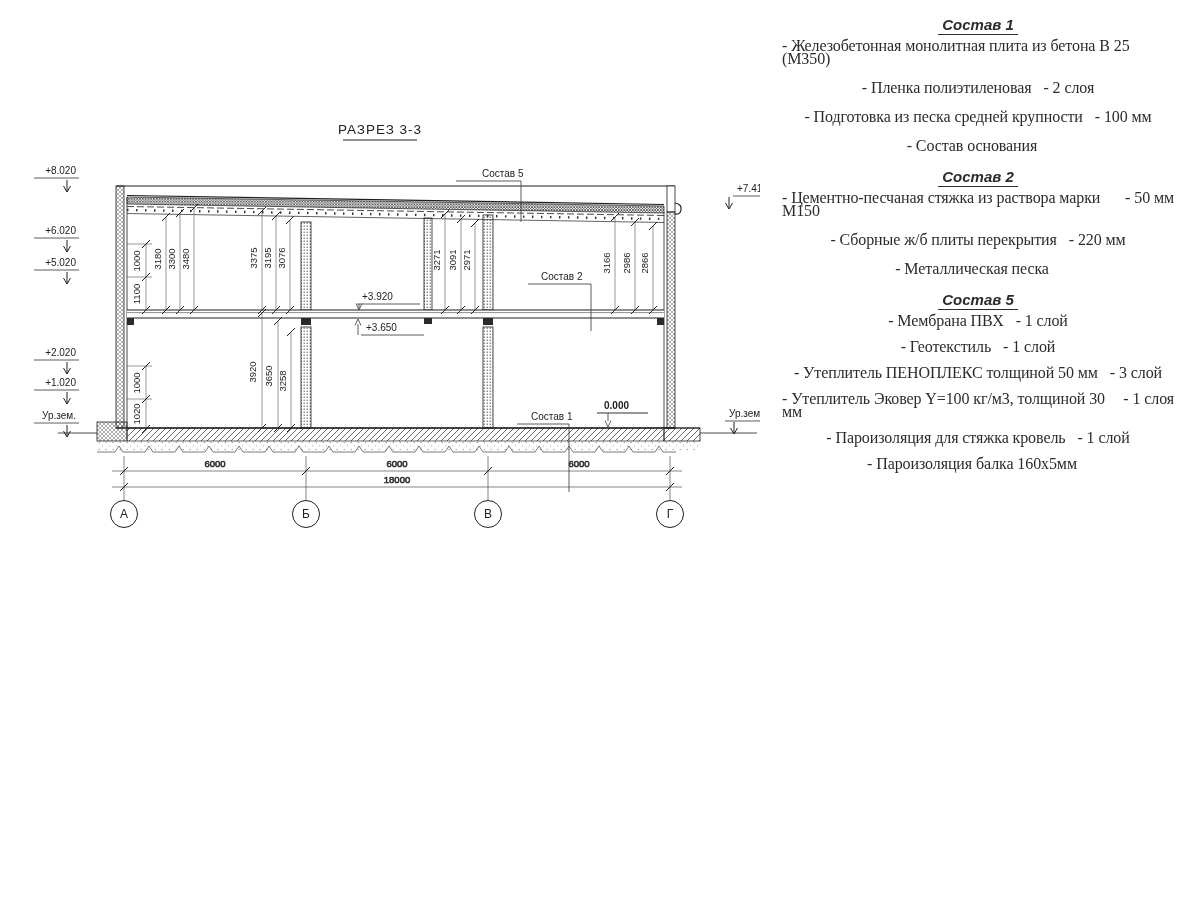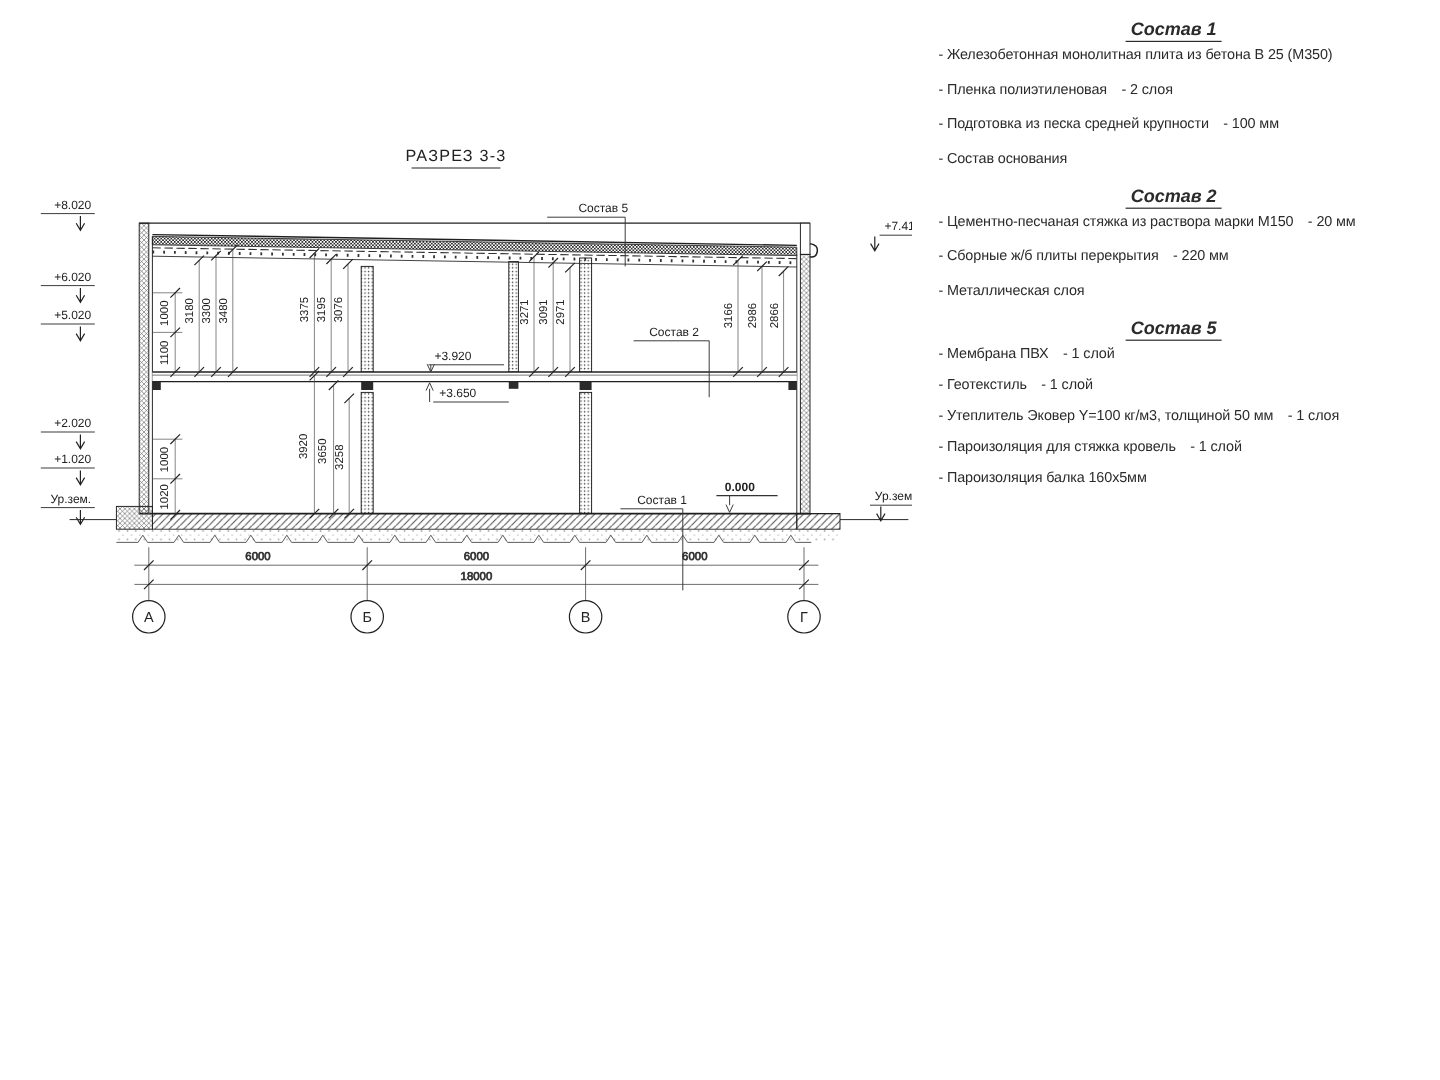--- a/index.html
+++ b/index.html
@@ -11,22 +11,22 @@
   .lvl{font-size:10px;}
   .ttl{font-size:13.5px;letter-spacing:1px;}
   .bub{font-size:12px;}
   .ldr{font-size:10px;}
   
   .specs{position:absolute;left:782px;top:16px;width:392px;color:#2b2b2b;}
   .spec-title{margin:0 0 6px 0;text-align:center;font-size:15px;font-weight:bold;font-style:italic;}
   .spec-title span{border-bottom:1.5px solid #2b2b2b;padding:0 4px 1px;}
   .spec-block-2 .spec-title{margin-top:13px;}
   .spec-block-3 .spec-title{margin-top:15px;}
-  .row{display:flex;justify-content:flex-start;align-items:flex-start;
-    font-size:12px;letter-spacing:-0.1px;margin-bottom:16px;line-height:13px;}
+  .row{display:flex;justify-content:center;align-items:flex-start;
+    font-size:16px;letter-spacing:-0.1px;margin-bottom:16px;line-height:13px;font-family:Liberation Serif, serif;}
   .spec-block-3 .row{margin-bottom:13px;}
   .row .val{white-space:nowrap;padding-left:12px;}
 </style>
 </head>
 <body>
 
 <div id="stage">
 
 <svg id="section-svg" width="760" height="560" viewBox="0 0 760 560">
   <defs>
@@ -303,44 +303,48 @@
     <div class="row">
           <span>- Состав основания</span>
           <span class="val"></span>
         </div>
   </div>
 
   <div class="spec-block-2">
     <p class="spec-title"><span>Состав 2</span></p>
     <div class="row">
           <span>- Цементно-песчаная стяжка из раствора марки М150</span>
-          <span class="val">- 20 мм</span>
+          <span class="val">- 50 мм</span>
         </div>
     <div class="row">
           <span>- Сборные ж/б плиты перекрытия</span>
           <span class="val">- 220 мм</span>
         </div>
     <div class="row">
-          <span>- Металлическая слоя</span>
+          <span>- Металлическая песка</span>
           <span class="val"></span>
         </div>
   </div>
 
   <div class="spec-block-3">
     <p class="spec-title"><span>Состав 5</span></p>
     <div class="row">
           <span>- Мембрана ПВХ</span>
           <span class="val">- 1 слой</span>
         </div>
     <div class="row">
           <span>- Геотекстиль</span>
           <span class="val">- 1 слой</span>
         </div>
     <div class="row">
-          <span>- Утеплитель Эковер Y=100 кг/м3, толщиной 50 мм</span>
+          <span>- Утеплитель ПЕНОПЛЕКС толщиной 50 мм</span>
+          <span class="val">- 3 слой</span>
+        </div>
+    <div class="row">
+          <span>- Утеплитель Эковер Y=100 кг/м3, толщиной 30 мм</span>
           <span class="val">- 1 слоя</span>
         </div>
     <div class="row">
           <span>- Пароизоляция для стяжка кровель</span>
           <span class="val">- 1 слой</span>
         </div>
     <div class="row">
           <span>- Пароизоляция балка 160х5мм</span>
           <span class="val"></span>
         </div>

